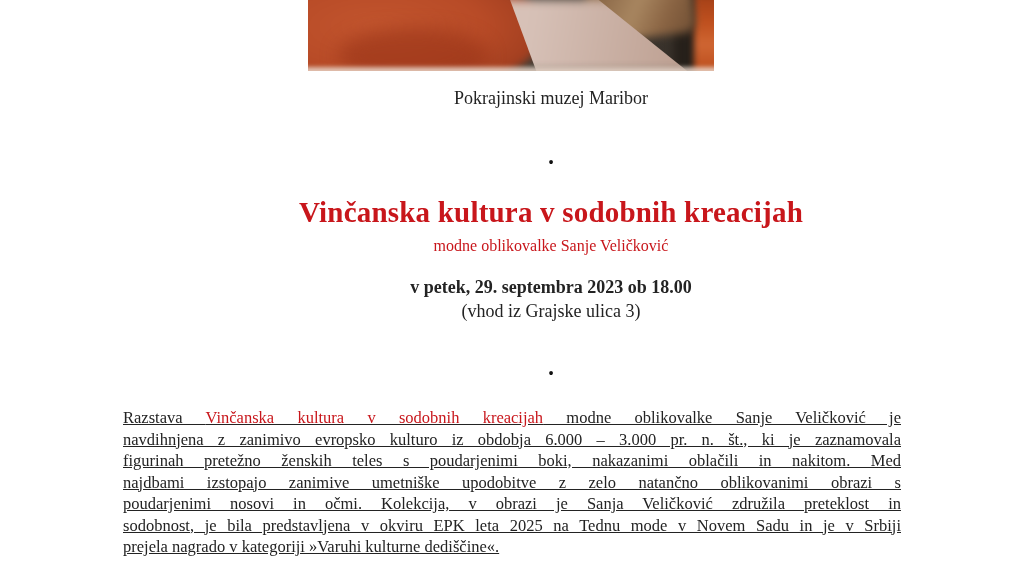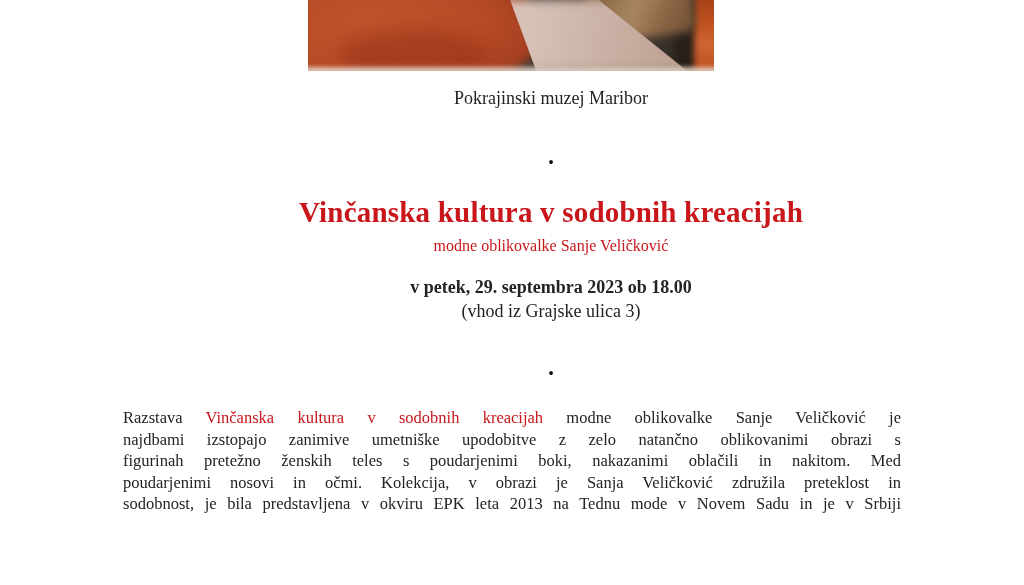--- a/index.html
+++ b/index.html
@@ -67,21 +67,21 @@
     top: 193px; font-size: 29px; line-height: 38px; font-weight: bold;
     color: var(--accent, #c8161b); letter-spacing: 0.2px;
   }
   .subtitle { top: 233px; font-size: 16px; line-height: 26px; color: var(--accent, #c8161b); }
   .event { top: 276px; font-size: 18px; line-height: 23.5px; color: var(--text, #222); }
   .event .when { font-weight: bold; }
 
   
   .para {
     position: absolute; top: 407px; left: 123px; width: 778px;
-    font-size: 16.5px; line-height: 21.5px; color: var(--text, #222);
+    font-size: 16.5px; line-height: 21.5px; color: var(--text, #222); text-decoration: underline;
   }
   .para-line { text-align: justify; text-align-last: justify; white-space: nowrap; }
   .para-line.last { text-align-last: left; }
   .para .red { color: var(--accent, #c8161b); }
 </style>
 </head>
 <body>
 
 <div class="photo">
   <div class="shape ph-dark-band"></div>
@@ -104,17 +104,19 @@
 
 <div class="center-block event">
   <div class="when">v petek, 29. septembra 2023 ob 18.00</div>
   <div>(vhod iz Grajske ulica 3)</div>
 </div>
 
 <div class="center-block bullet-mid">•</div>
 
 <div class="para" id="para">
     <div class="para-line"><span>Razstava </span><span class="red">Vinčanska kultura v sodobnih kreacijah</span><span> modne oblikovalke Sanje Veličković je</span></div>
+    <div class="para-line"><span>navdihnjena z zanimivo evropsko kulturo iz obdobja 6.000 – 3.000 pr. n. št., ki je zaznamovala</span></div>
+    <div class="para-line"><span>figurinah pretežno ženskih teles s poudarjenimi boki, nakazanimi oblačili in nakitom. Med</span></div>
     <div class="para-line"><span>najdbami izstopajo zanimive umetniške upodobitve z zelo natančno oblikovanimi obrazi s</span></div>
-    <div class="para-line"><span>figurinah pretežno ženskih teles s poudarjenimi boki, nakazanimi oblačili in nakitom. Med</span></div>
     <div class="para-line"><span>poudarjenimi nosovi in očmi. Kolekcija, v obrazi je Sanja Veličković združila preteklost in</span></div>
-    <div class="para-line"><span>sodobnost, je bila predstavljena v okviru EPK leta 2013 na Tednu mode v Novem Sadu in je v Srbiji</span></div>
+    <div class="para-line"><span>sodobnost, je bila predstavljena v okviru EPK leta 2025 na Tednu mode v Novem Sadu in je v Srbiji</span></div>
+    <div class="para-line last"><span>prejela nagrado v kategoriji »Varuhi kulturne dediščine«.</span></div>
   </div>
 
 </body></html>

